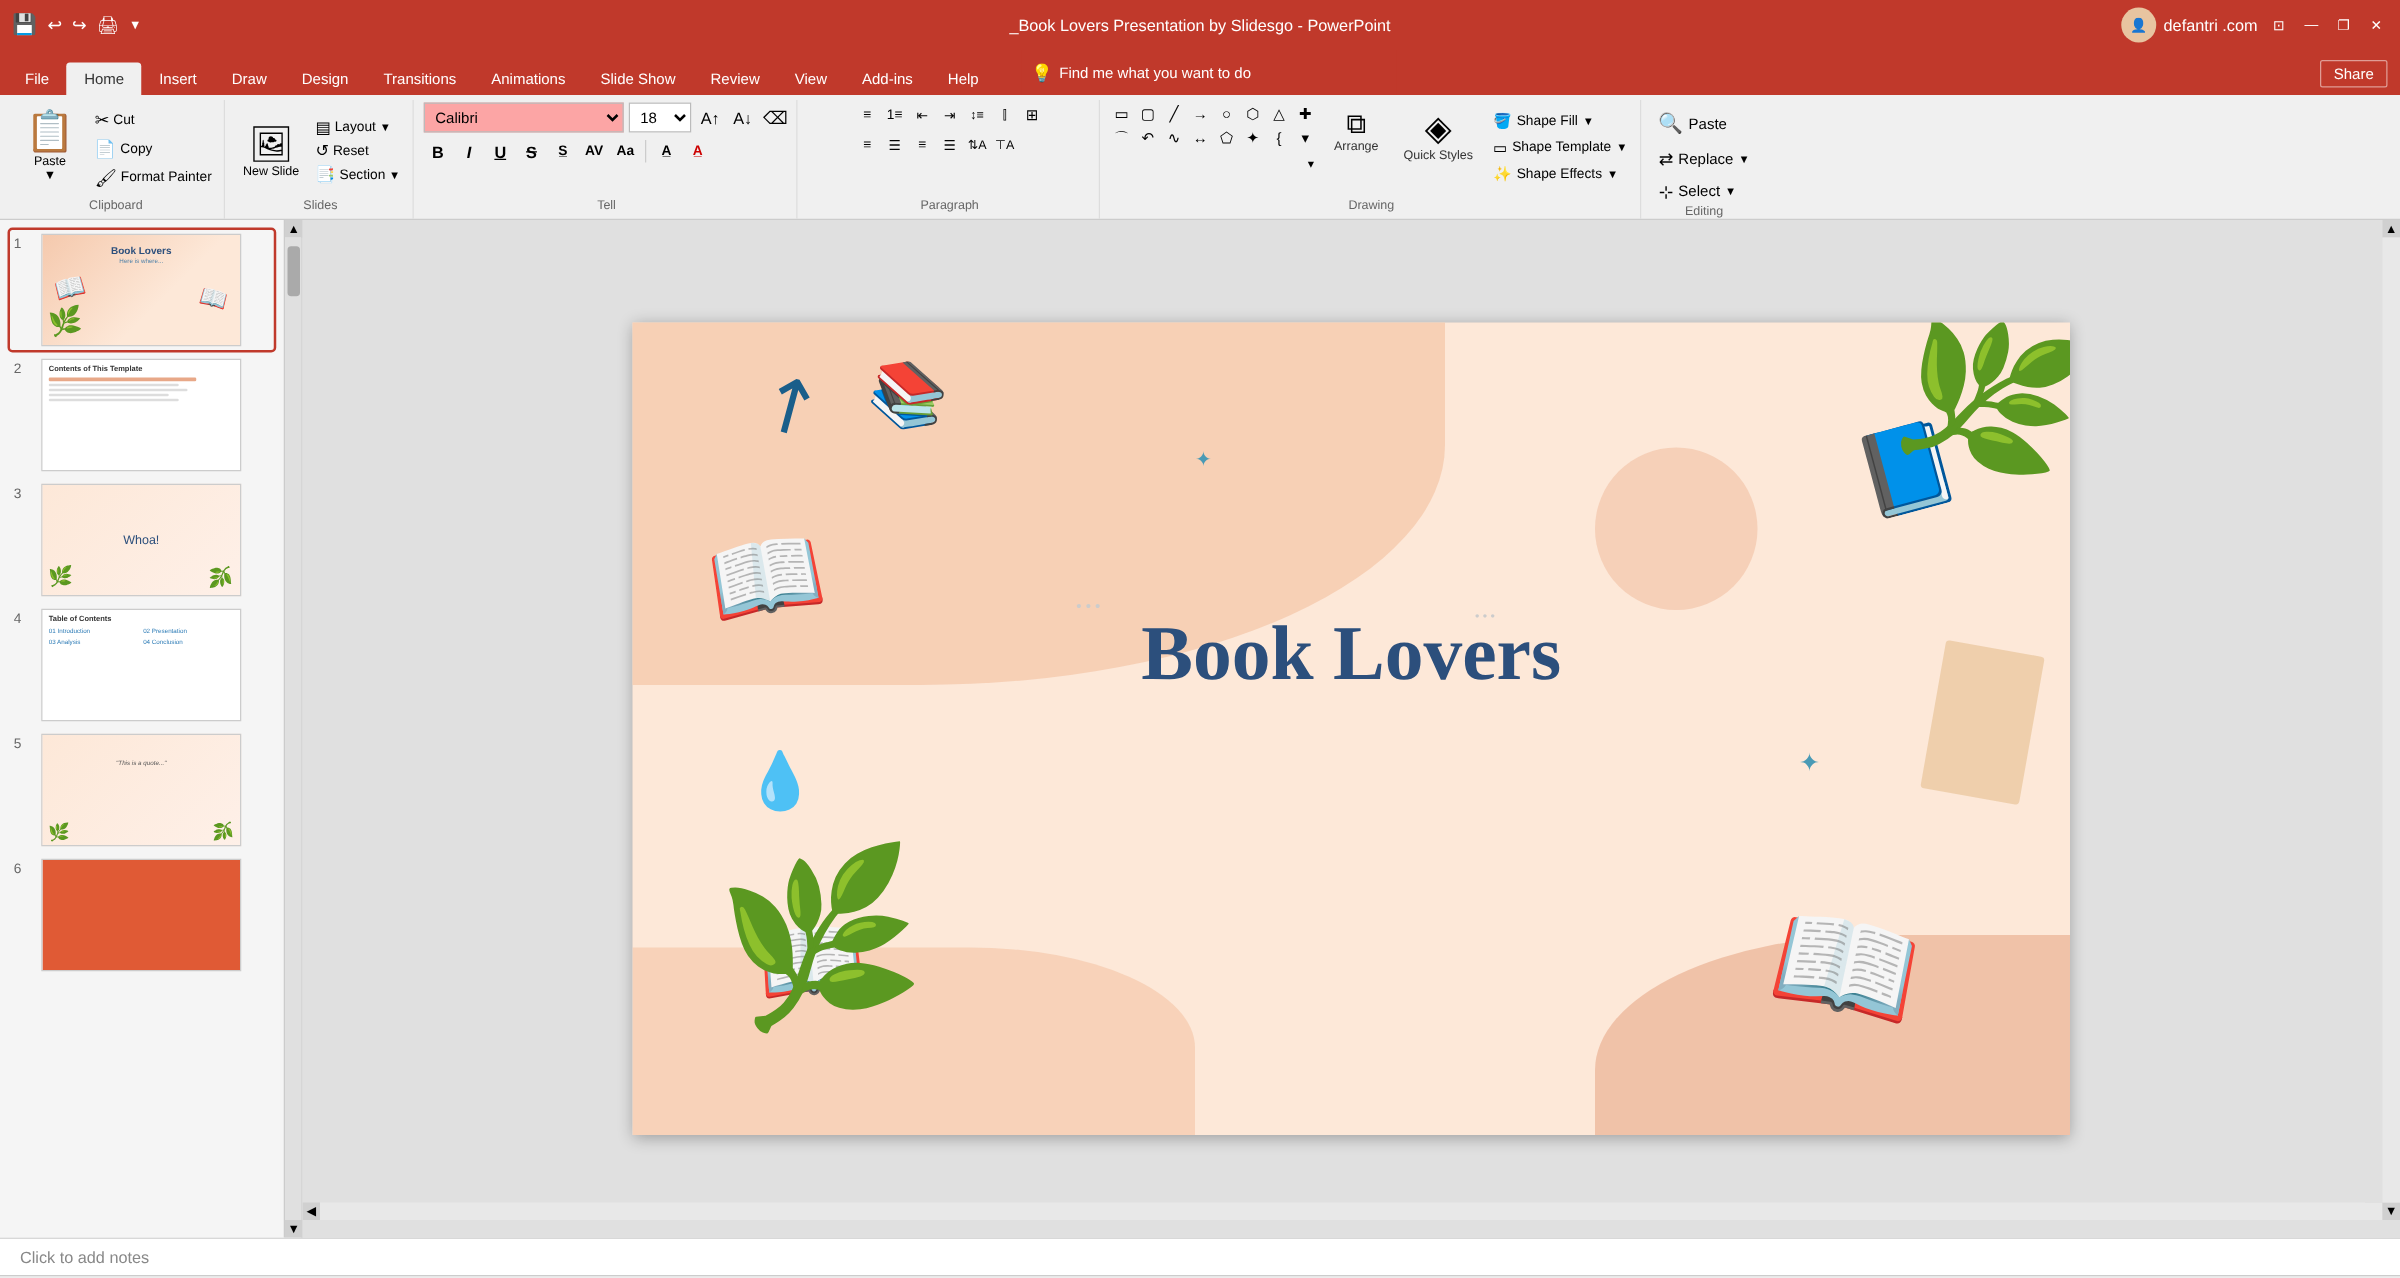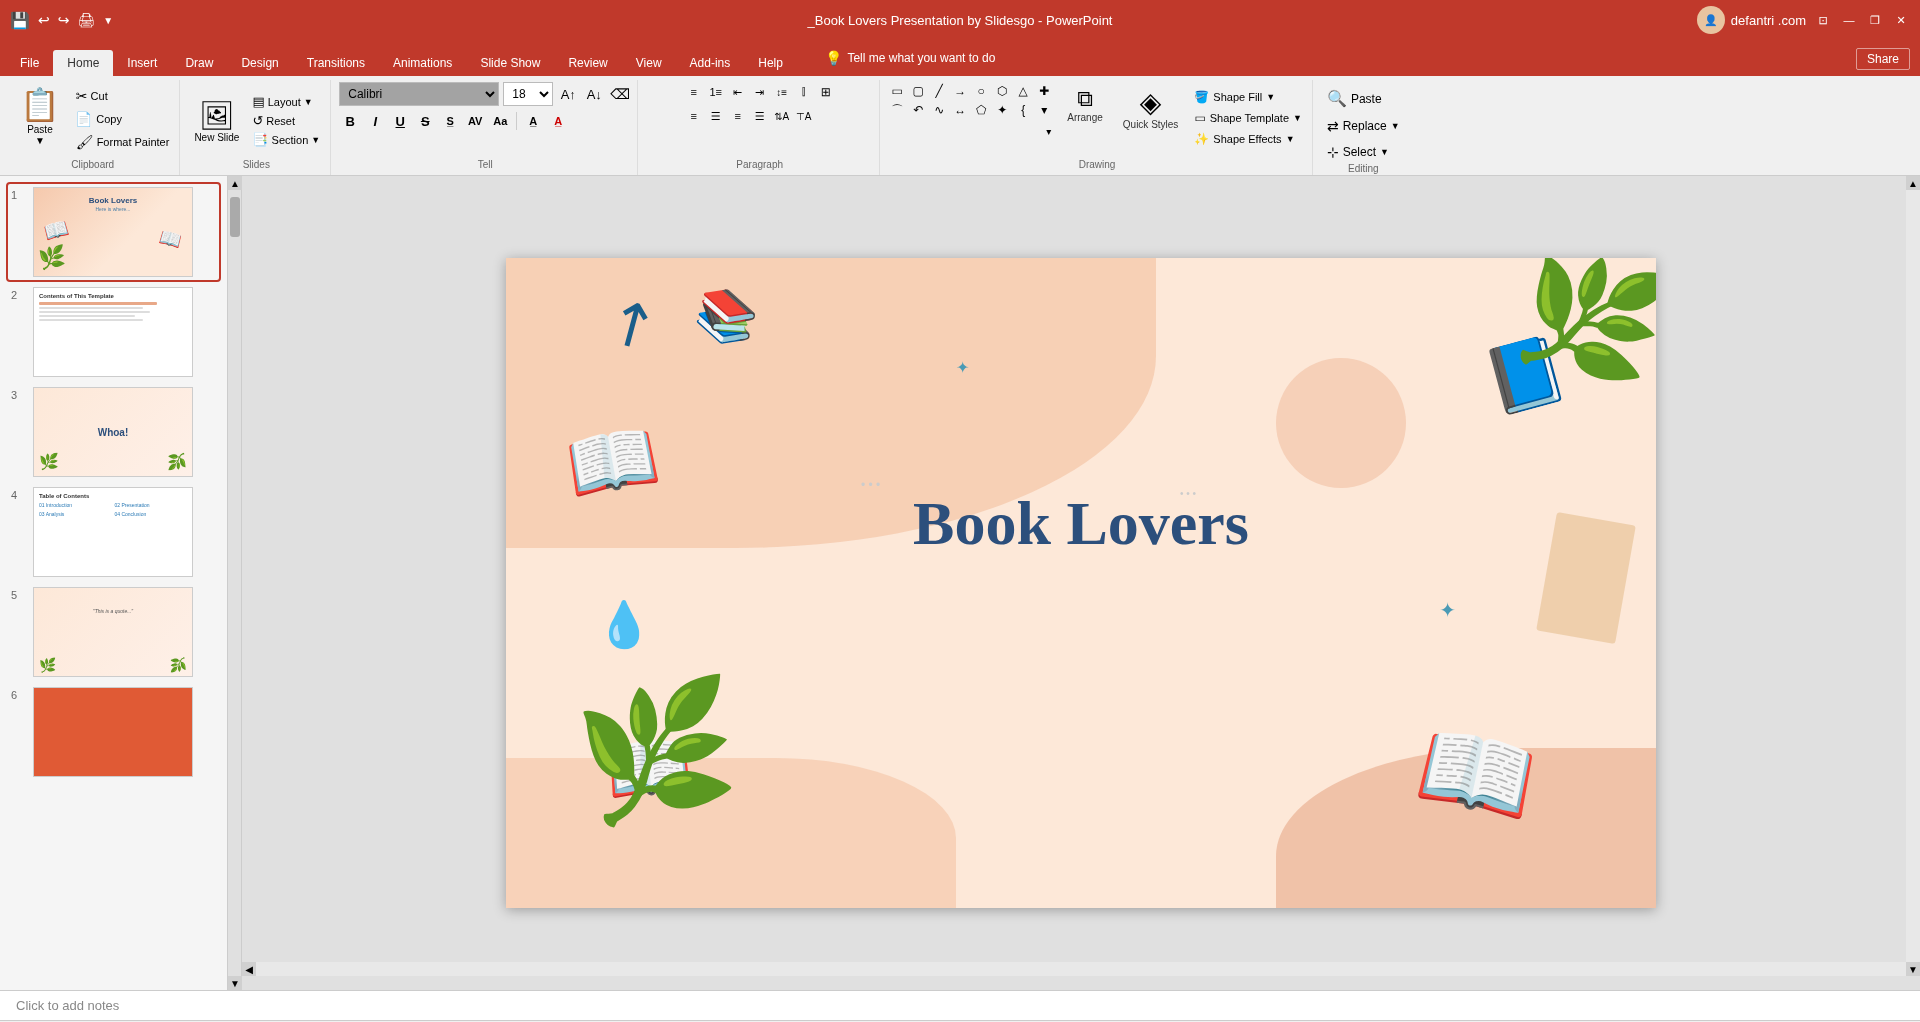--- a/index.html
+++ b/index.html
@@ -120,21 +120,21 @@
       gap: 3px;
       flex: 1;
     }
 
     
     .font-select {
       width: 160px;
       height: 24px;
       font-size: 12px;
       border: 1px solid #bbb;
-      background: #a3a3a3;
+      background: #fca5a5;
       padding: 0 4px;
     }
     .size-select {
       width: 50px;
       height: 24px;
       font-size: 12px;
       border: 1px solid #bbb;
       background: white;
       padding: 0 4px;
     }
@@ -414,21 +414,21 @@
   <div class="ribbon-tab">Transitions</div>
   <div class="ribbon-tab">Animations</div>
   <div class="ribbon-tab">Slide Show</div>
   <div class="ribbon-tab">Review</div>
   <div class="ribbon-tab">View</div>
   <div class="ribbon-tab">Add-ins</div>
   <div class="ribbon-tab">Help</div>
 
   <div id="tell-me" style="position:relative;left:auto;top:auto;margin-left:20px;flex:1;max-width:300px;">
     <span style="font-size:14px;">💡</span>
-    <span>Tell me what you want to do</span>
+    <span>Find me what you want to do</span>
   </div>
 
   <div style="display:flex;align-items:center;margin-left:8px;">
     <button id="share-btn" style="background:transparent;color:white;border:1px solid rgba(255,255,255,0.5);padding:3px 10px;font-size:12px;cursor:pointer;border-radius:2px;">Share</button>
   </div>
 </div>
 
 <div id="ribbon">
 
   <div class="ribbon-group">
@@ -650,21 +650,21 @@
             <div style="height:2px;background:#ddd;border-radius:1px;width:70%;"></div>
           </div>
         </div>
       </div>
     </div>
 
     <div class="slide-item">
       <span class="slide-number">3</span>
       <div class="slide-thumb slide-thumb-3">
         <div style="width:100%;height:100%;background:linear-gradient(135deg,#fde8d8,#fef0e8);display:flex;align-items:center;justify-content:center;position:relative;">
-          <div style="font-size:10px;font-weight:bold;color:#2c4f7c;">Whoa!</div>
+          <div style="font-size:10px;font-weight:normal;color:#2c4f7c;">Whoa!</div>
           <div style="position:absolute;bottom:5px;left:5px;font-size:16px;color:#2980b9;">🌿</div>
           <div style="position:absolute;bottom:5px;right:5px;font-size:16px;color:#2980b9;transform:rotate(180deg);">🌿</div>
         </div>
       </div>
     </div>
 
     <div class="slide-item">
       <span class="slide-number">4</span>
       <div class="slide-thumb slide-thumb-4">
         <div style="width:100%;height:100%;background:#fff;padding:5px;">

